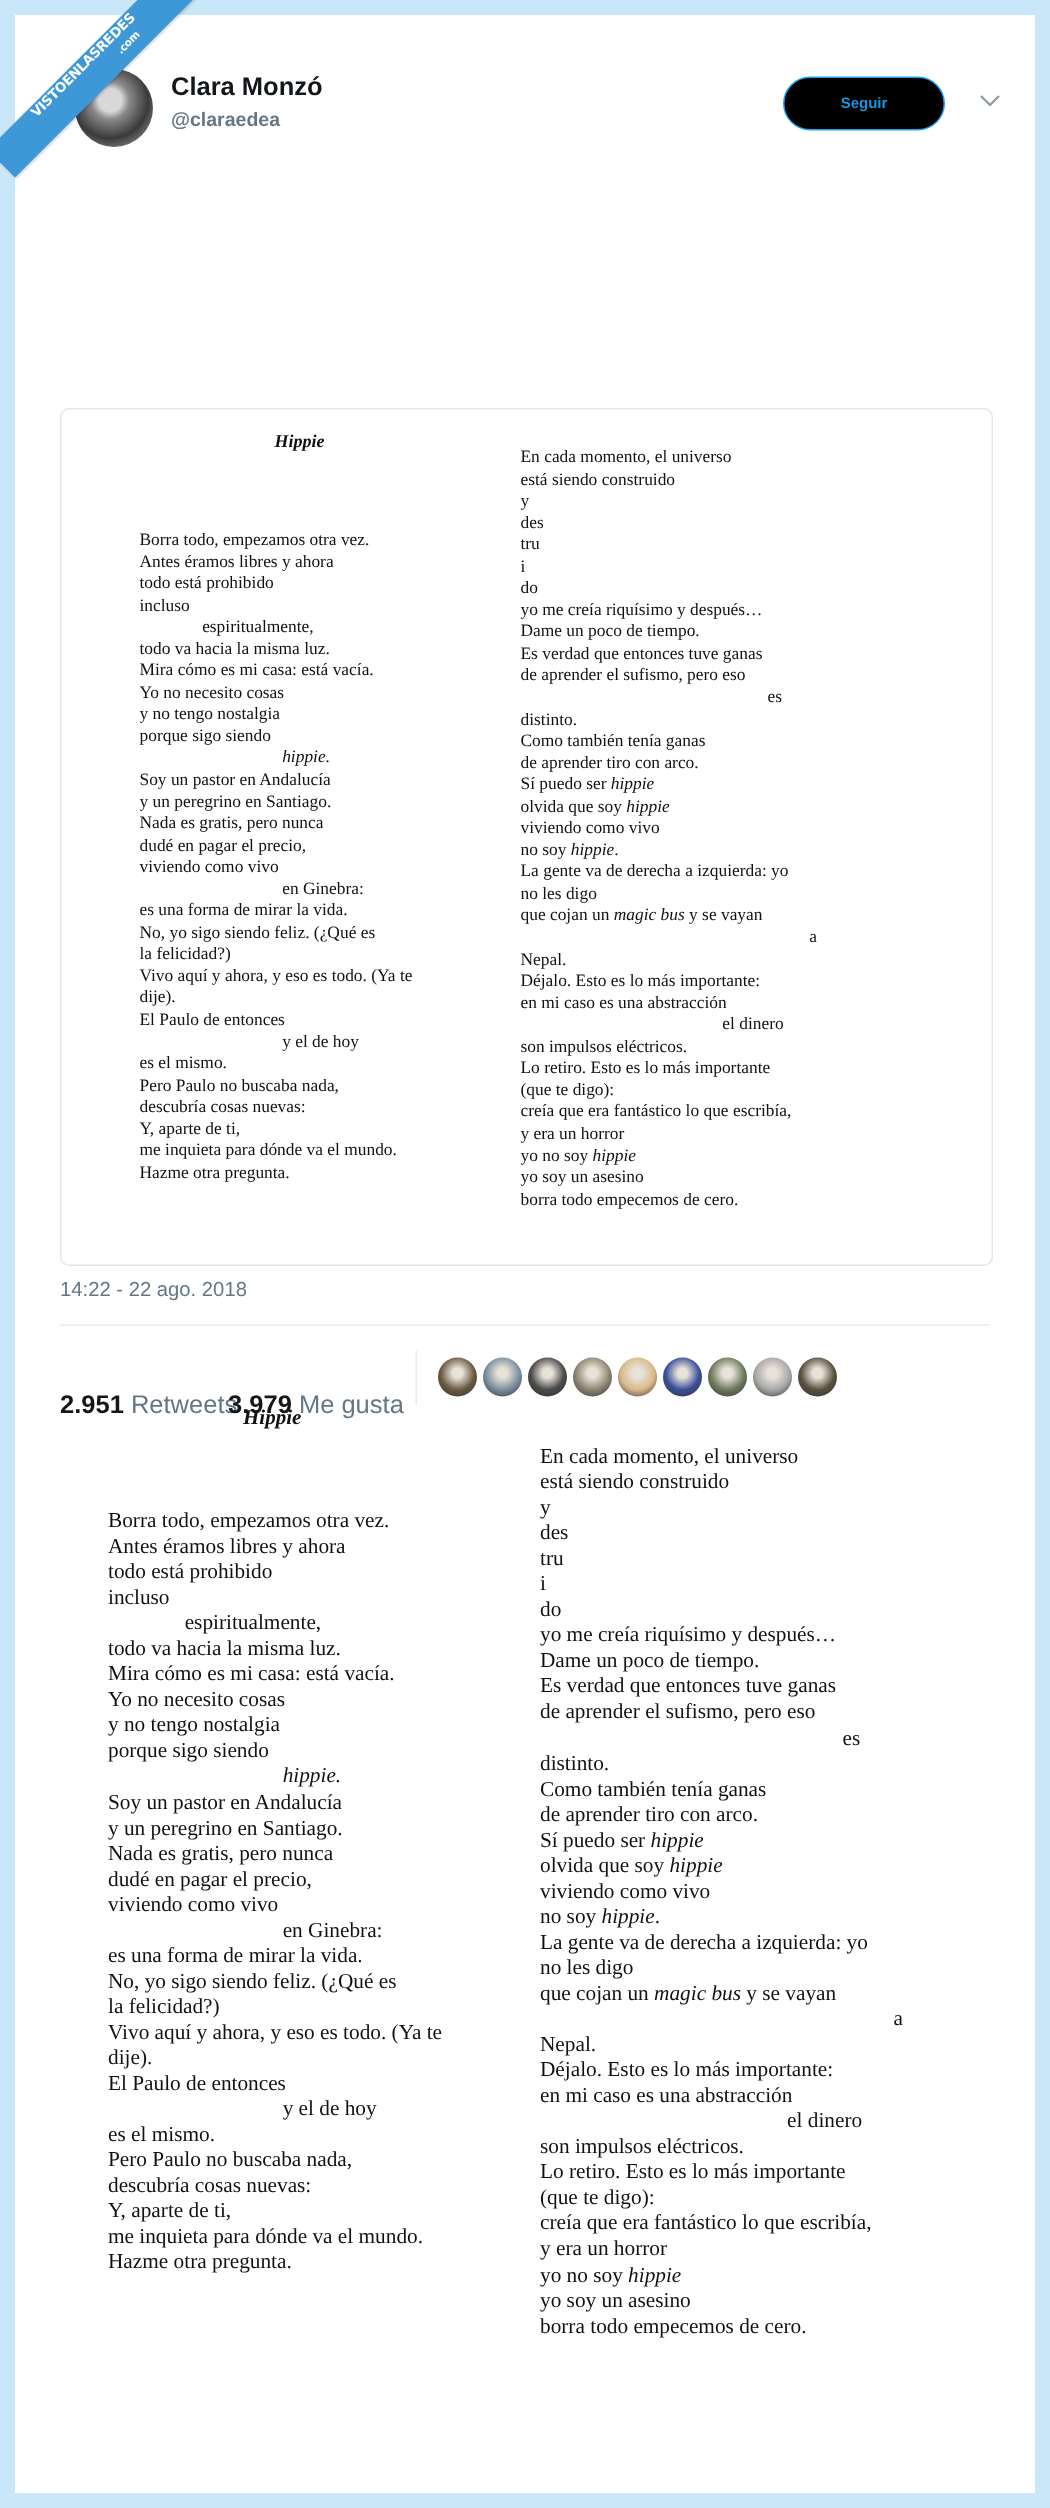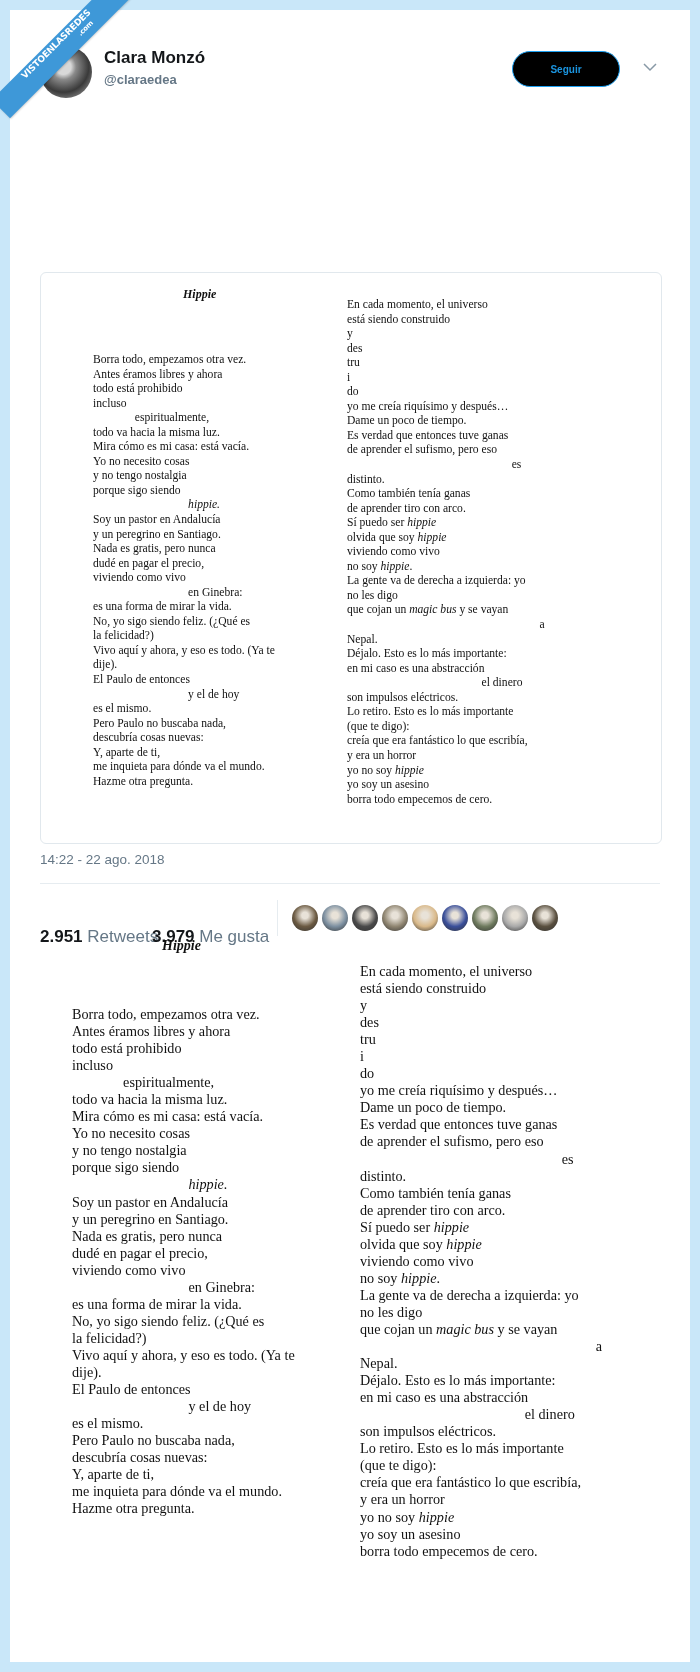--- a/index.html
+++ b/index.html
@@ -15,21 +15,21 @@
     }
     
     .ribbon {
       position: absolute; left: -34px; top: 26px; width: 170px; height: 26px;
       background: #3e98d8; color: #fff; transform: rotate(-45deg);
       font-family: "DejaVu Sans", sans-serif; font-weight: bold; font-size: 9px;
       text-align: center; line-height: 12px; z-index: 5; letter-spacing: -0.2px;
       box-shadow: 0 1px 2px rgba(0,0,0,0.2);
     }
     .ribbon .sub { display:block; font-size: 7px; line-height: 9px; text-align: right; padding-right: 44px; }
-    .header { position: absolute; left: 30px; top: 26px; width: 630px; height: 60px; }
+    .header { position: absolute; left: 40px; top: 26px; width: 630px; height: 60px; }
     .avatar {
       position: absolute; left: 0; top: 10px; width: 52px; height: 52px; border-radius: 50%;
       background: radial-gradient(circle at 45% 40%, #d8d8d8 0 18%, #8a8a8a 30%, #3a3a3a 60%, #bbbbbb 100%);
     }
     .name { position: absolute; left: 64px; top: 12px; font-size: 17px; font-weight: bold; color: #14171a; }
     .handle { position: absolute; left: 64px; top: 36px; font-size: 13px; color: #657786; font-weight: bold; }
     .follow-btn {
       position: absolute; left: 472px; top: 15px; width: 108px; height: 36px;
       border: 1px solid #1da1f2; border-radius: 18px; background: #000000;
       color: #1b95e0; font-weight: bold; font-size: 10px; font-family: "Liberation Sans", sans-serif;

